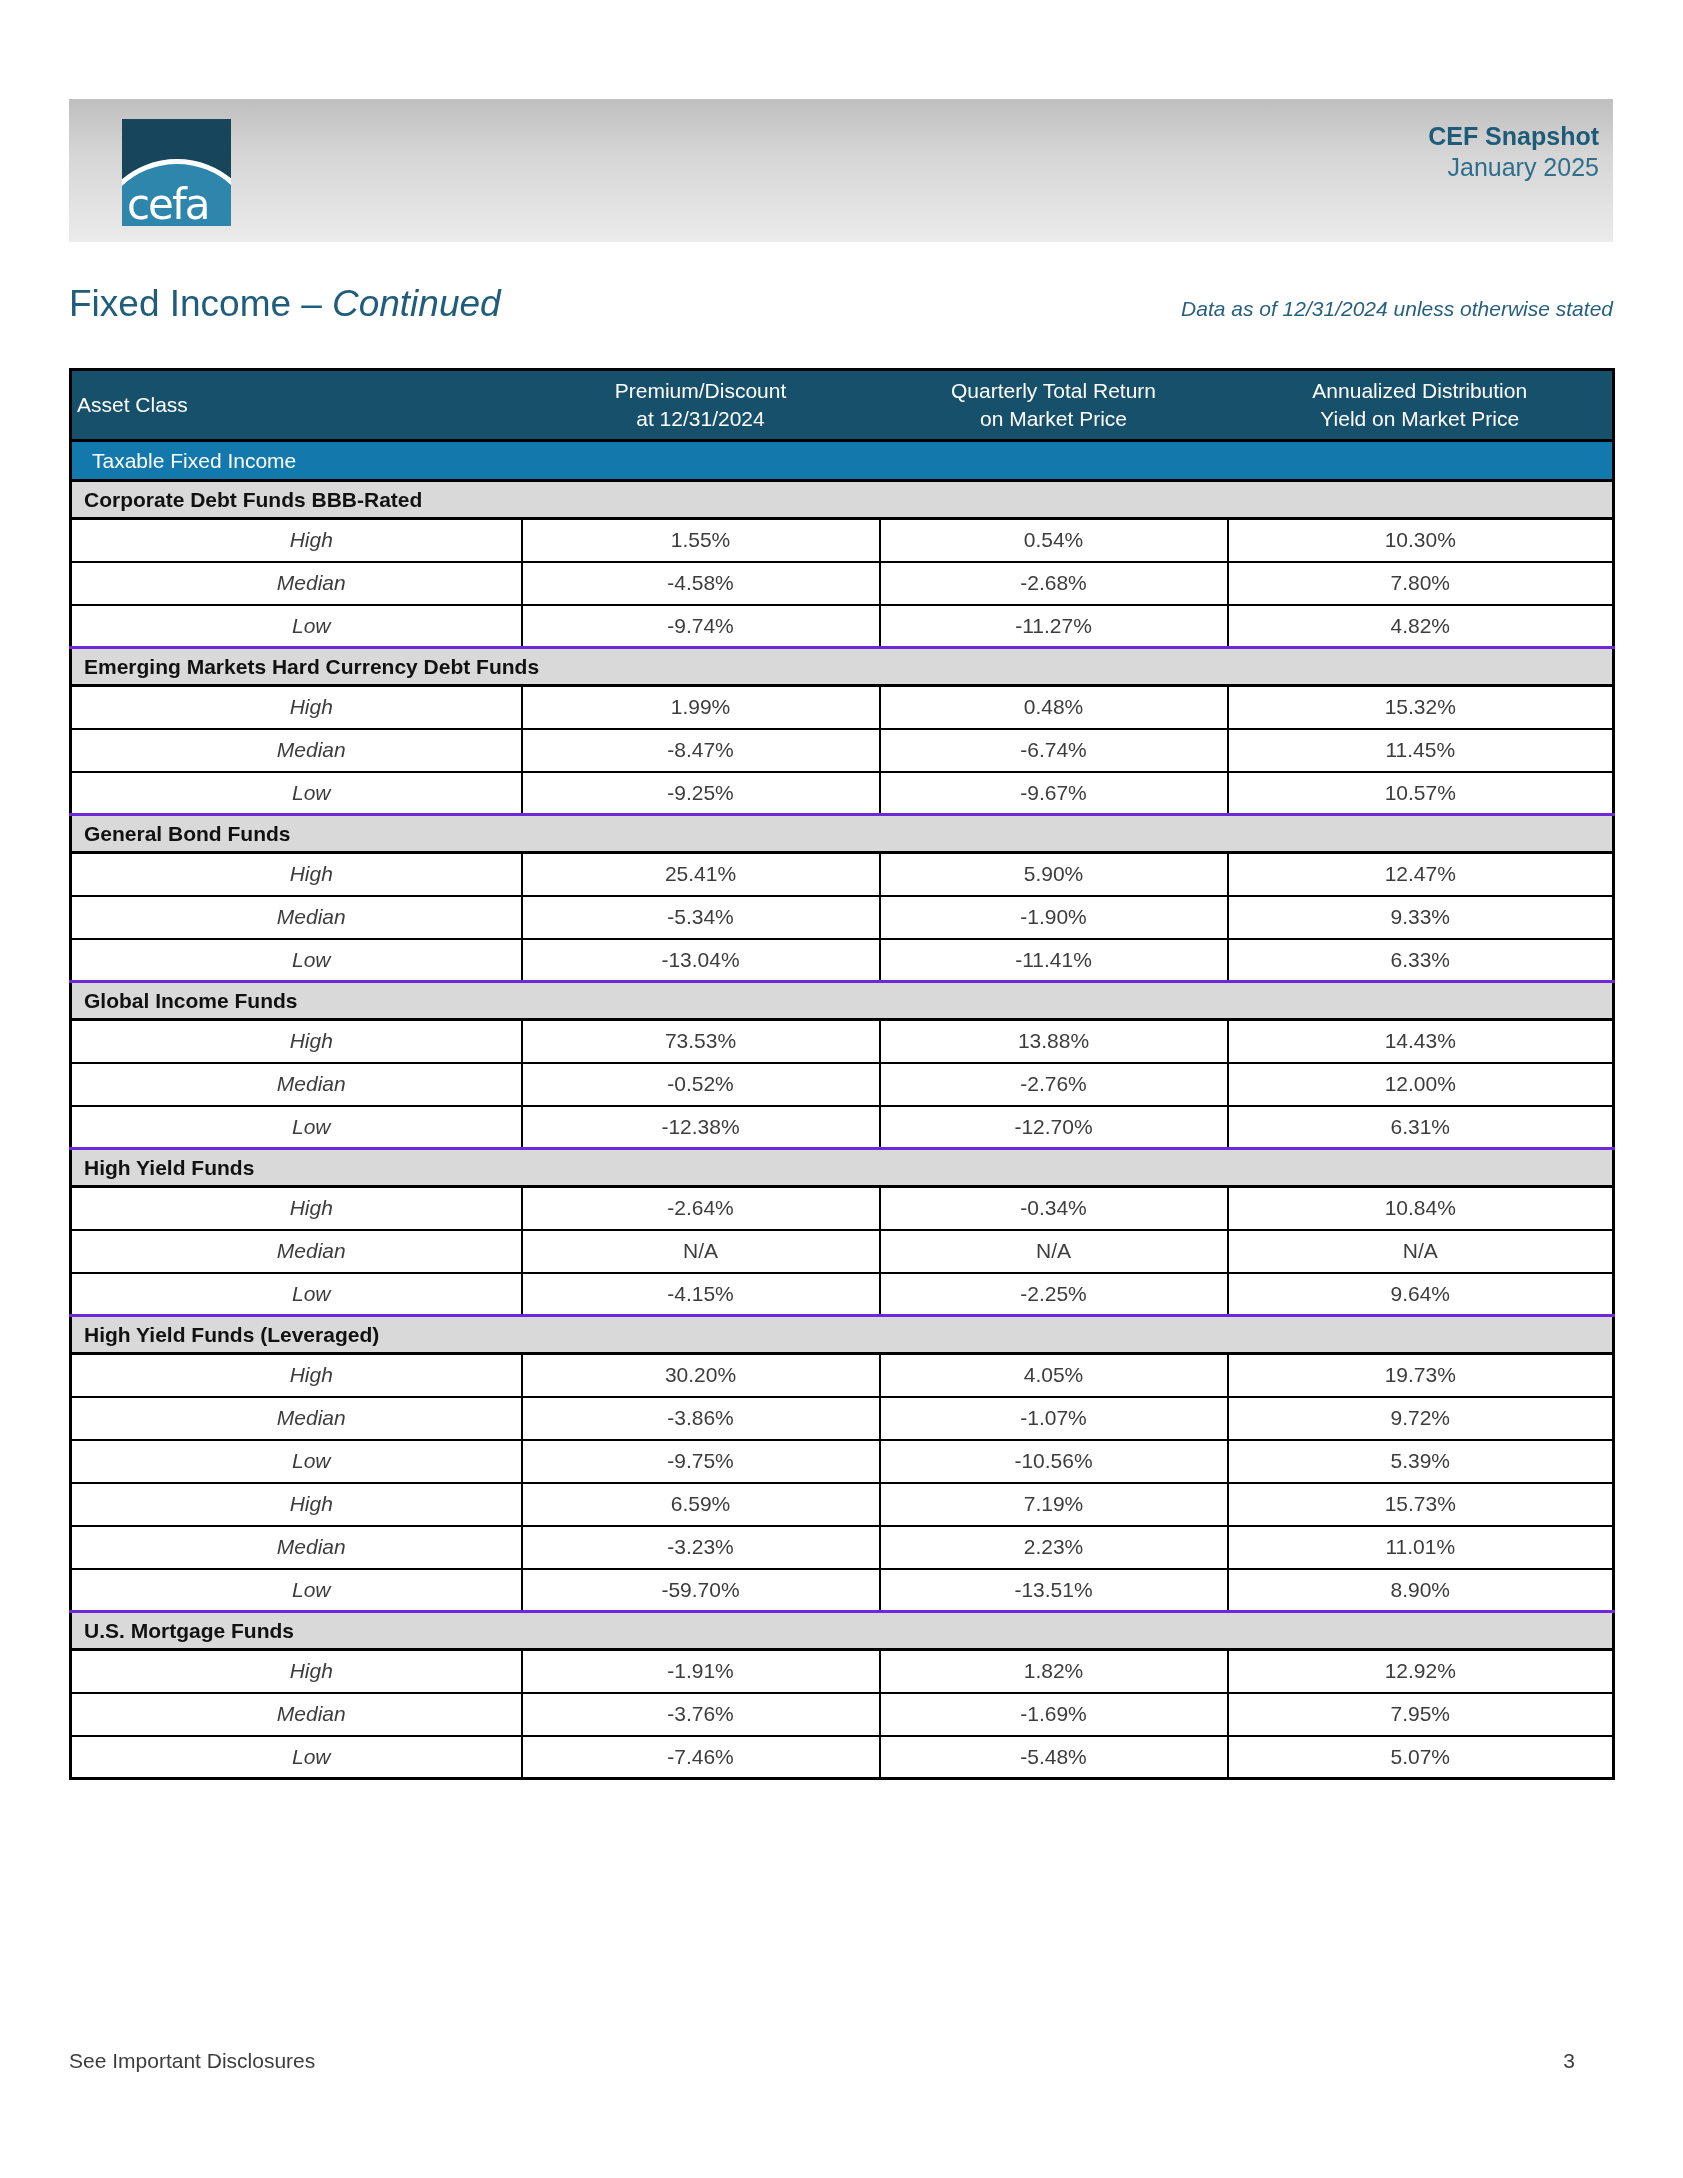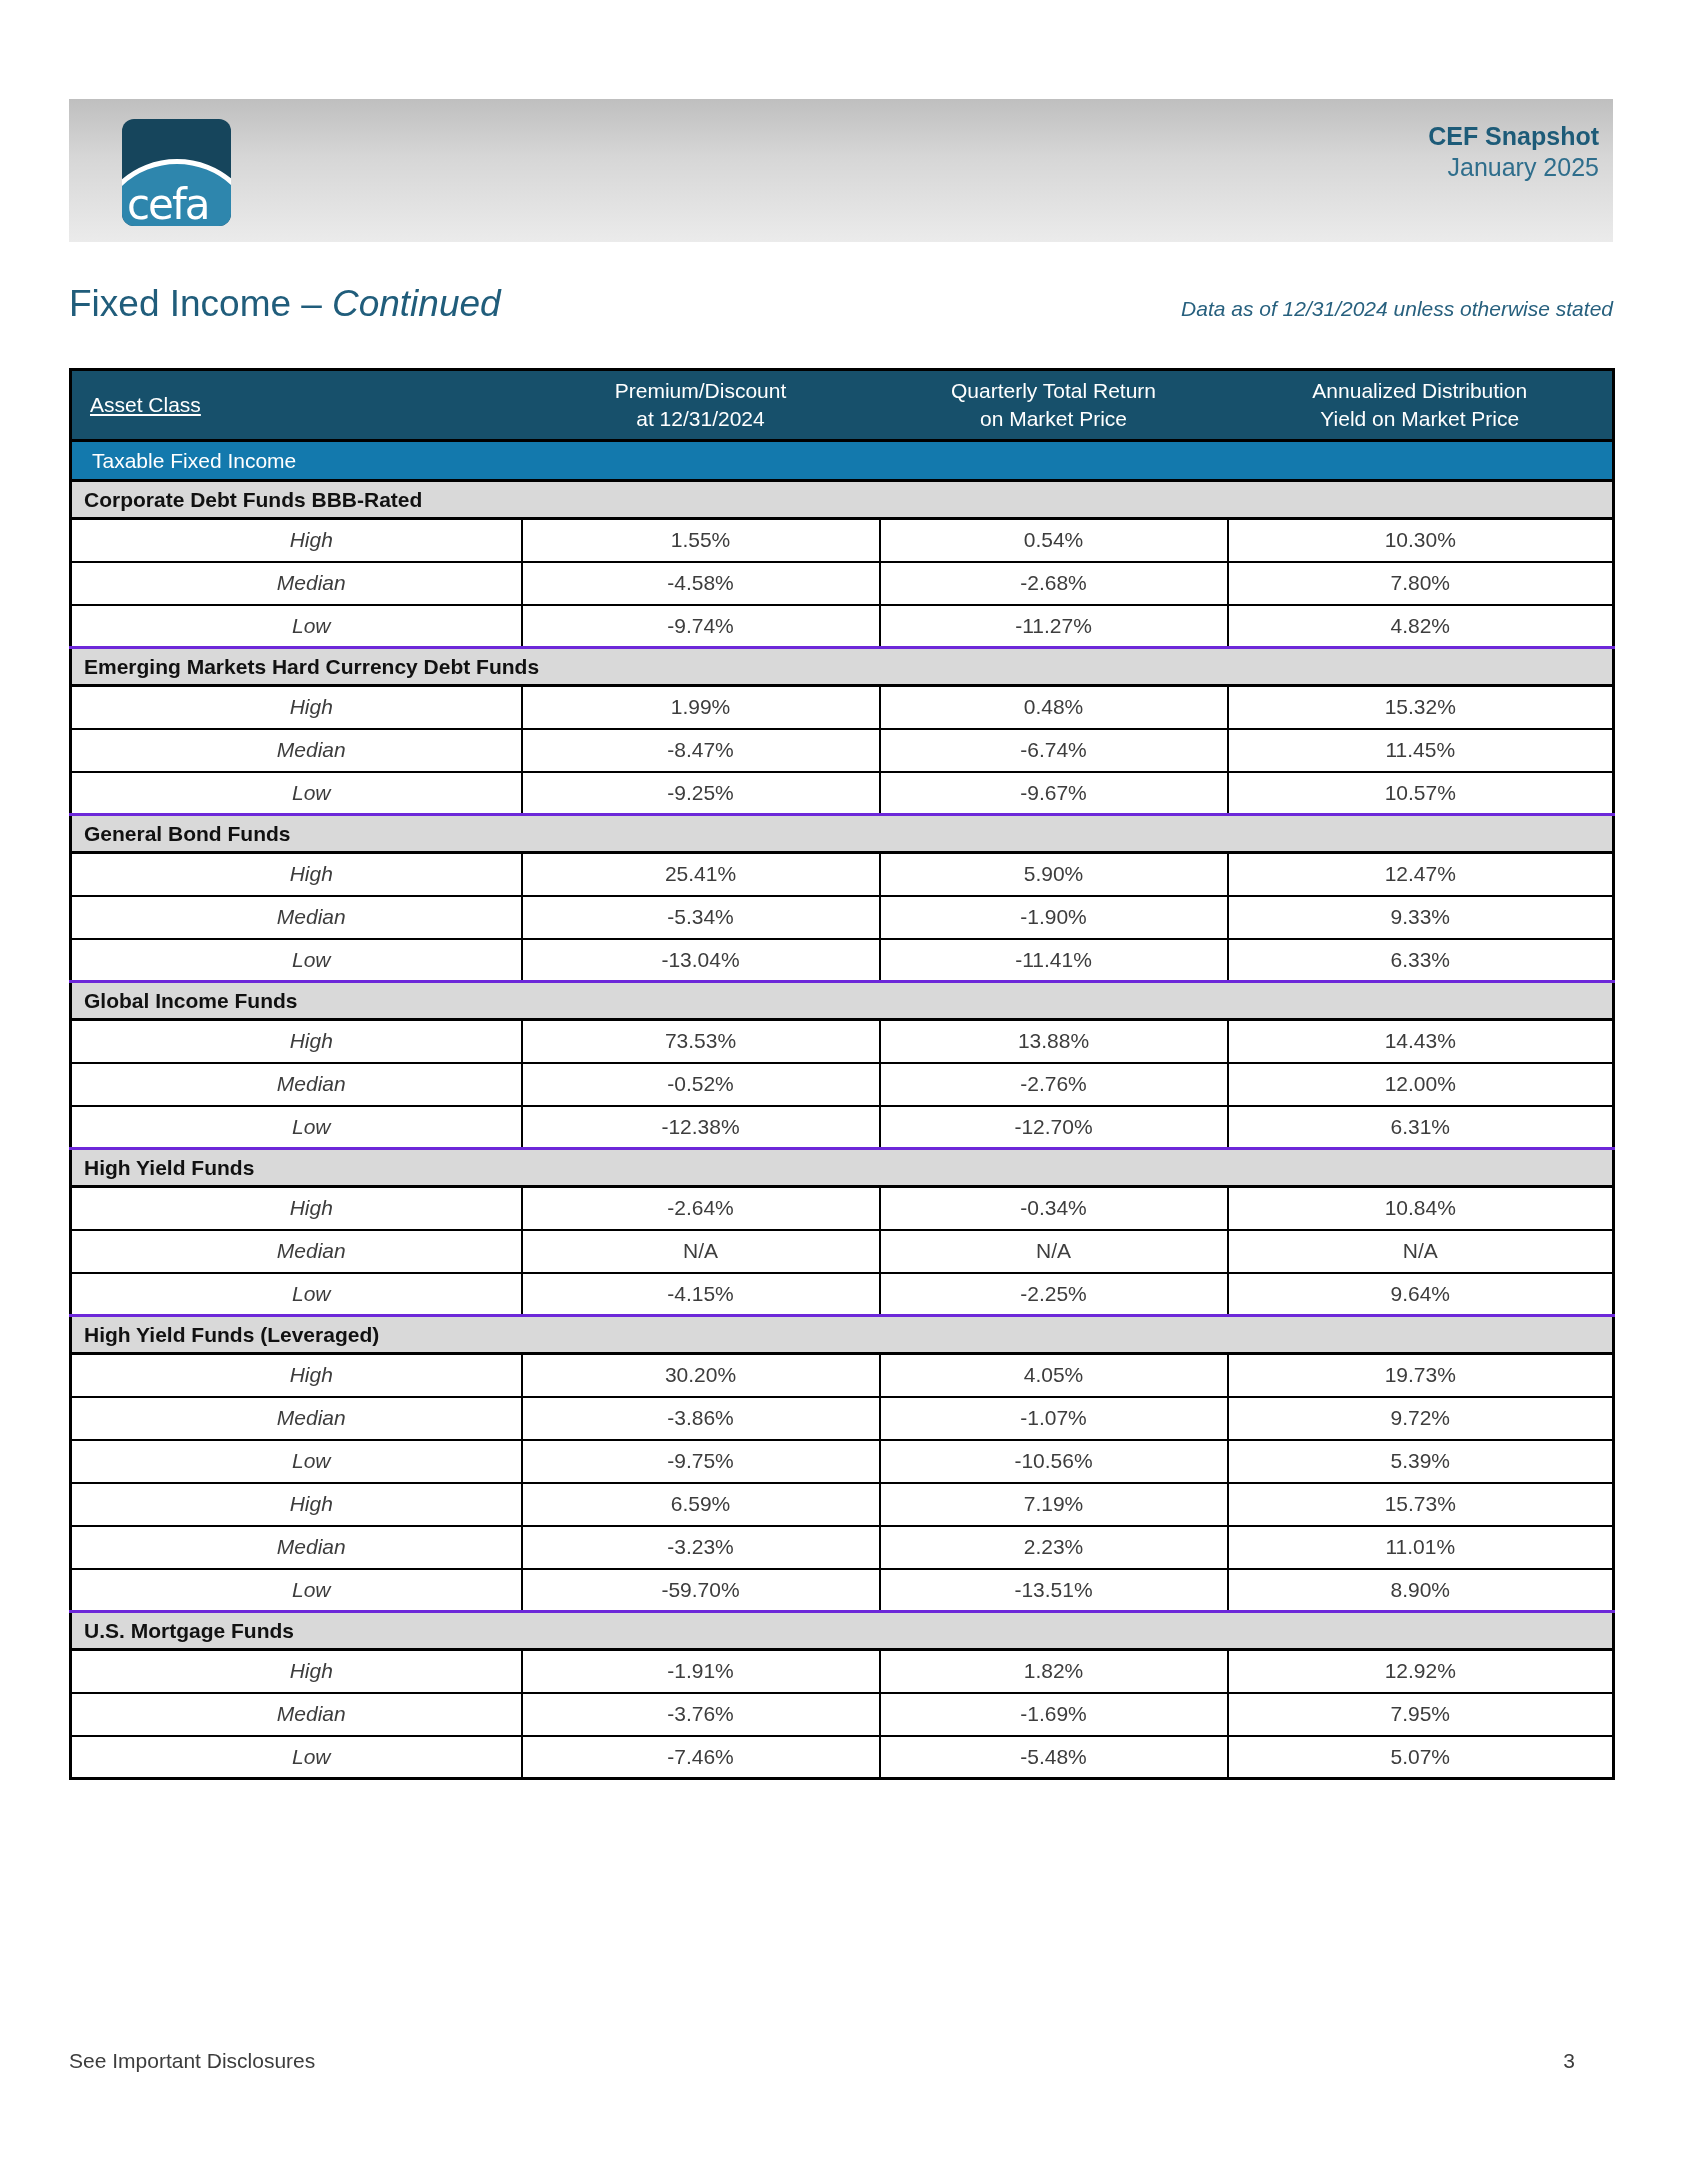--- a/index.html
+++ b/index.html
@@ -3,41 +3,41 @@
 <meta charset="utf-8">
 <style>
   * { margin:0; padding:0; box-sizing:border-box; }
   html,body { background:#ffffff; }
   body { font-family:"Liberation Sans", sans-serif; }
   .page { position:relative; width:1683px; height:2178px; background:#fff; overflow:hidden; }
 
   
   .band { position:absolute; left:69px; top:99px; width:1544px; height:143px;
           background:linear-gradient(to bottom,#bfbfbf 0%,#d6d6d6 40%,#ebebeb 100%); }
-  .logo { position:absolute; left:53px; top:20px; width:109px; height:107px; background:#16455c; overflow:hidden;border-radius:12px; }
+  .logo { position:absolute; left:53px; top:20px; width:109px; height:107px; background:#16455c; overflow:hidden; }
   .logo-circle { position:absolute; left:-30px; top:40px; width:170px; height:170px; border-radius:50%;
                  background:#2e86ad; border:5px solid #ffffff; }
   .logo-text { position:absolute; left:5px; bottom:0px; color:#ffffff; font-size:42px; line-height:1.0;
                letter-spacing:-2px; font-family:"DejaVu Sans", sans-serif; }
   .band-right { position:absolute; right:14px; top:22px; text-align:right; }
   .band-title { font-size:25px; font-weight:bold; color:#1d5b78; line-height:1.25; }
   .band-sub   { font-size:25px; color:#2f6e8c; line-height:1.25; }
 
   
   .title-row { position:absolute; left:69px; top:283px; width:1544px; }
   .page-title { font-size:37px; color:#205d7b; }
   .page-title em { margin-left:10px; }
   .data-note { position:absolute; right:0; bottom:4px; font-size:21px; font-style:italic; color:#27607e; }
 
   
   .cef-table { position:absolute; left:69px; top:368px; width:1544px; border-collapse:collapse;
                border:3px solid #000; table-layout:fixed; }
   .cef-table thead th { background:#17506b; color:#ffffff; font-weight:normal; font-size:21px; line-height:1.35;
                         text-align:center; vertical-align:middle; height:71px; border-bottom:3px solid #000; }
-  .cef-table thead th.col-asset { text-align:left; padding-left:18px;text-decoration:underline; }
+  .cef-table thead th.col-asset { text-align:left; padding-left:5px; }
   .group-row td { background:#1379ad; color:#ffffff; font-size:21px; height:40px;
                   padding-left:20px; border-top:3px solid #000; border-bottom:3px solid #000; }
   .section-row td { background:#d9d9d9; color:#111; font-size:21px; font-weight:bold; height:38px;
                     padding-left:12px; border-top:3px solid #6d28d9; border-bottom:3px solid #000; }
   .data-row td { background:#fff; border:2px solid #000; height:43px; font-size:21px; color:#3d3d3d;
                  vertical-align:middle; }
   .data-row td.rowlabel { padding-left:30px; text-align:center;font-style:italic; }
   .data-row td.num { text-align:center; }
 
   

